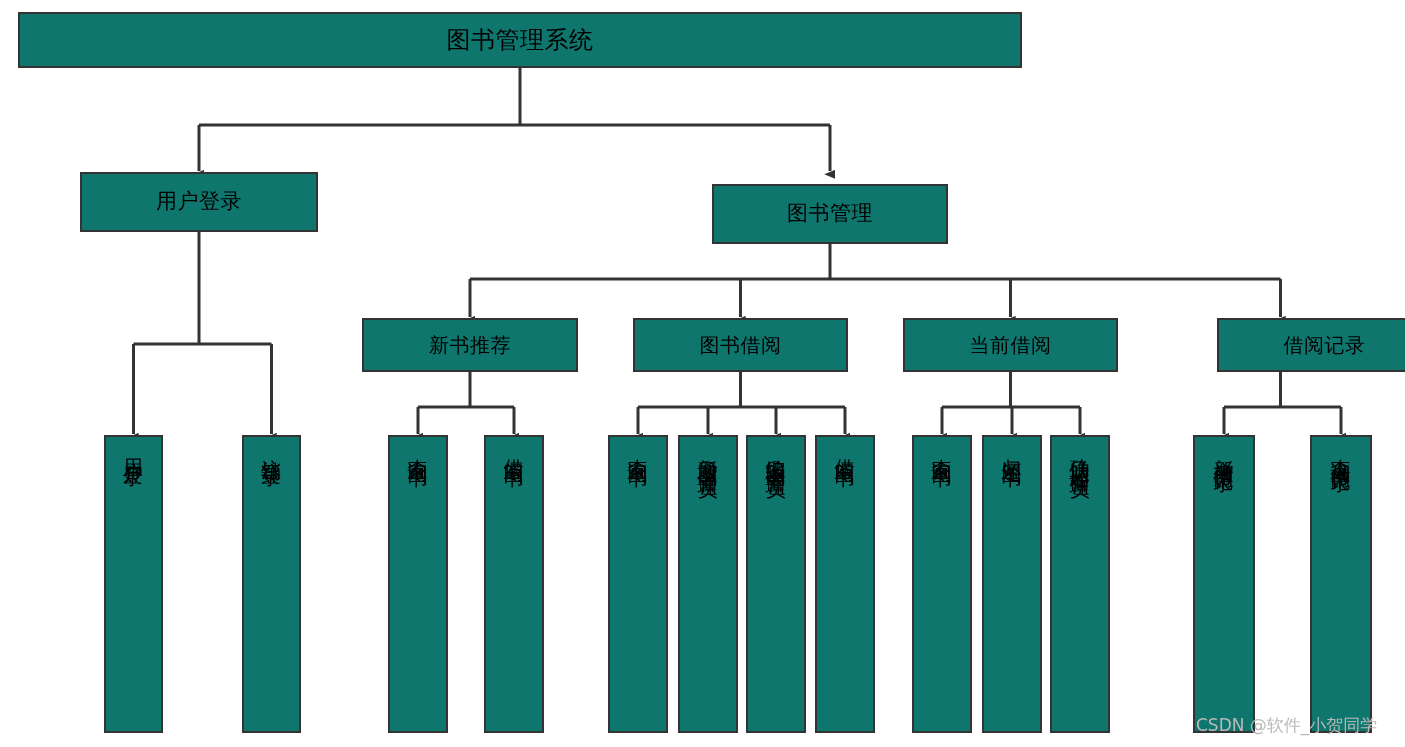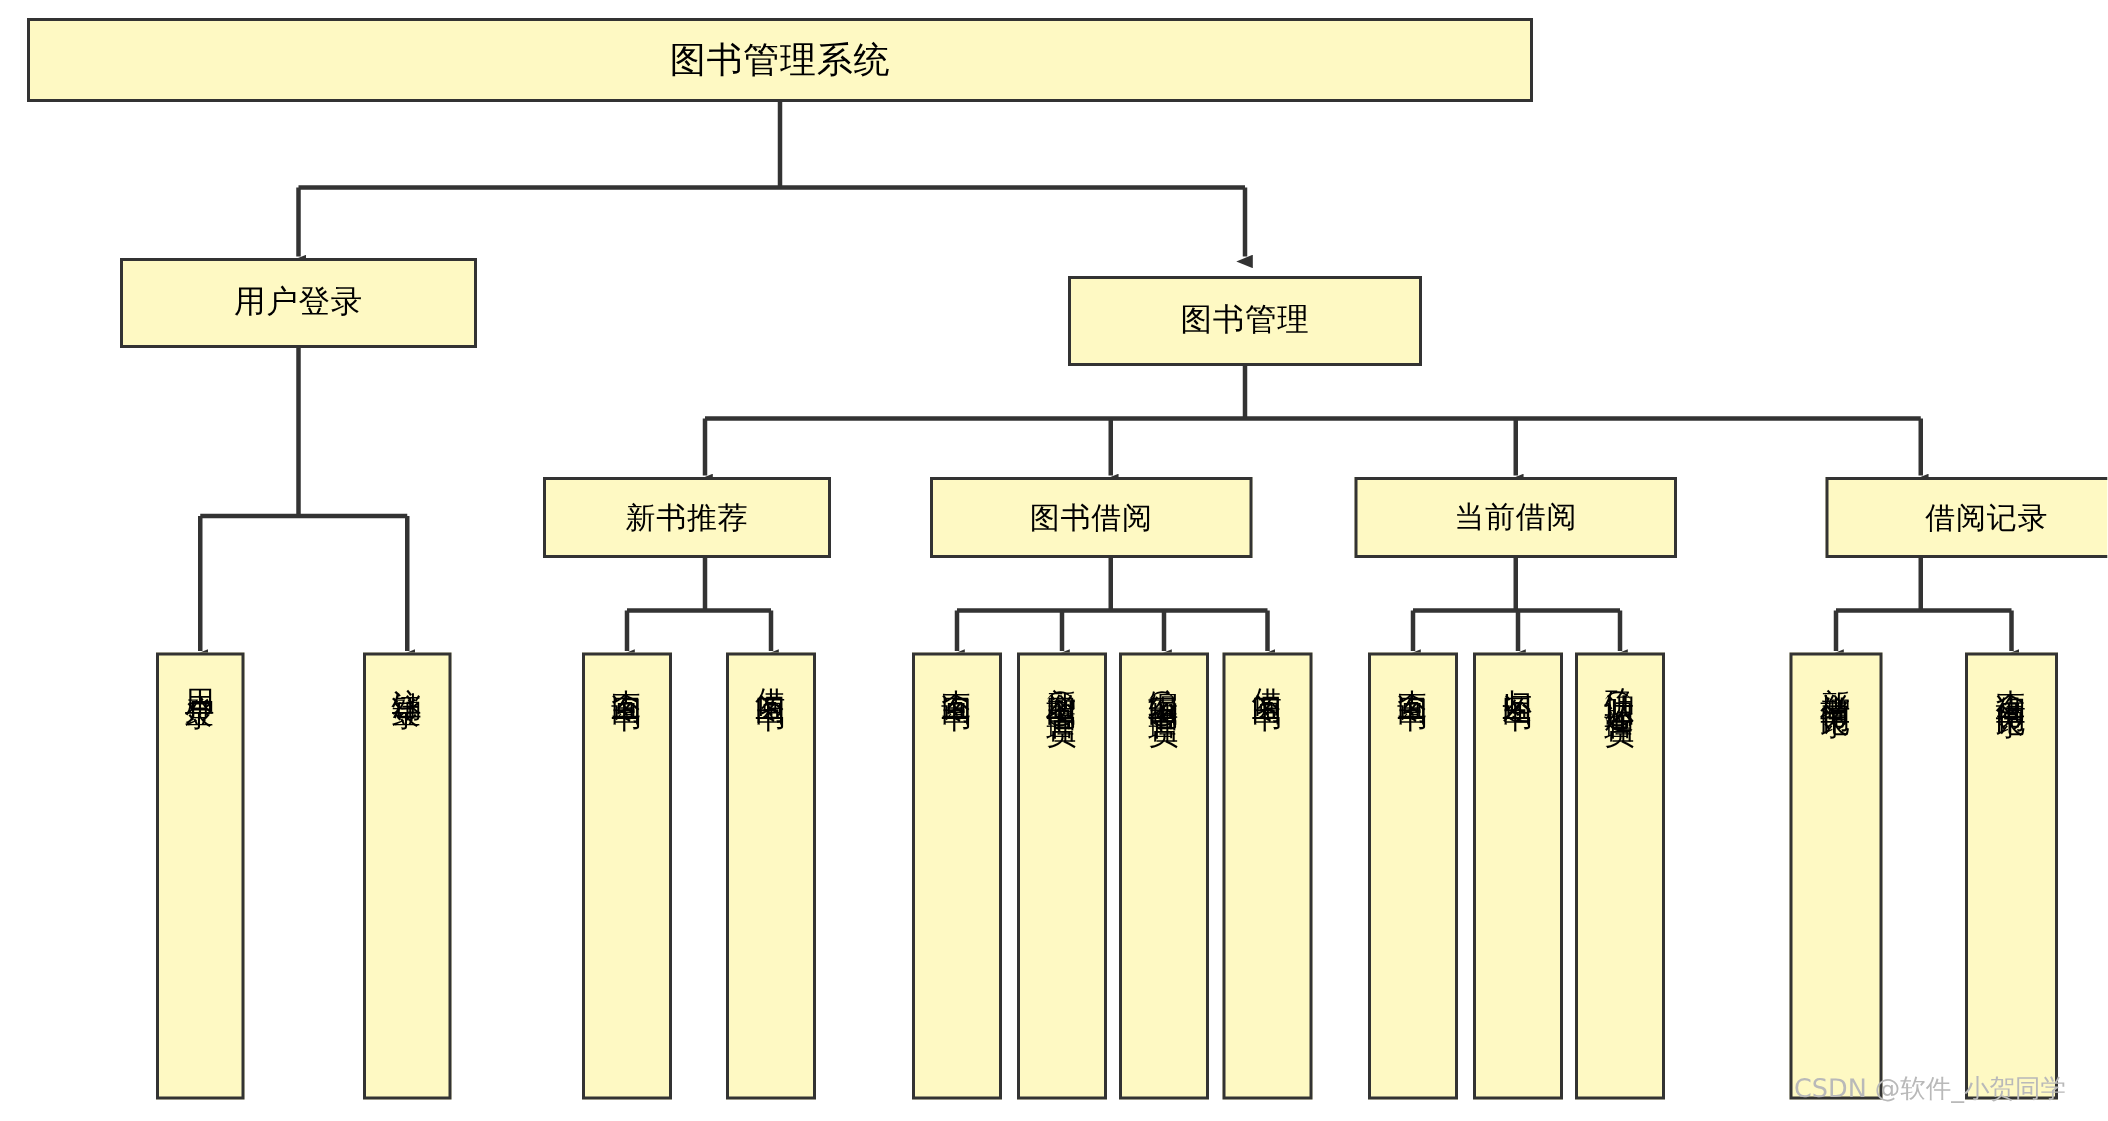--- a/index.html
+++ b/index.html
@@ -22,21 +22,21 @@
     position: absolute;
     left: 0;
     top: 0;
     width: 1405px;
     height: 747px;
     pointer-events: none;
   }
   .node {
     position: absolute;
     box-sizing: border-box;
-    background: #fef9c3;
+    background: #0f766e;
     border: 2px solid #333333;
     display: flex;
     align-items: center;
     justify-content: center;
     z-index: 2;
   }
   .node .label {
     color: #000000;
     text-align: center;
     line-height: 1.12;
@@ -120,24 +120,24 @@
   <div id="nodes-layer">
       <div class="node horizontal" id="node-root" style="left: 18px; top: 12px; width: 1004px; height: 56px;">
         <span class="label">图书管理系统</span>
       </div>
       <div class="node horizontal level2" id="node-n2-1" style="left: 80px; top: 172px; width: 238px; height: 60px;">
         <span class="label">用户登录</span>
       </div>
       <div class="node horizontal level2" id="node-n2-2" style="left: 712px; top: 172px; width: 236px; height: 60px; margin-top: 12px;">
         <span class="label">图书管理</span>
       </div>
-      <div class="node horizontal level3" id="node-n3-1" style="left: 362px; top: 318px; width: 192px; height: 54px;">
+      <div class="node horizontal level3" id="node-n3-1" style="left: 362px; top: 318px; width: 216px; height: 54px;">
         <span class="label">新书推荐</span>
       </div>
-      <div class="node horizontal level3" id="node-n3-2" style="left: 620px; top: 318px; width: 215px; height: 54px; align-items: center;">
+      <div class="node horizontal level3" id="node-n3-2" style="left: 633px; top: 318px; width: 215px; height: 54px; align-items: center;">
         <span class="label">图书借阅</span>
       </div>
       <div class="node horizontal level3" id="node-n3-3" style="left: 903px; top: 318px; width: 215px; height: 54px; font-family: Liberation Serif, serif;">
         <span class="label">当前借阅</span>
       </div>
       <div class="node horizontal level3" id="node-n3-4" style="left: 1217px; top: 318px; width: 215px; height: 54px;">
         <span class="label">借阅记录</span>
       </div>
       <div class="node vertical leaf" id="node-l-1" style="left: 104px; top: 435px; width: 59px; height: 298px;">
         <span class="label">用户登录</span>

